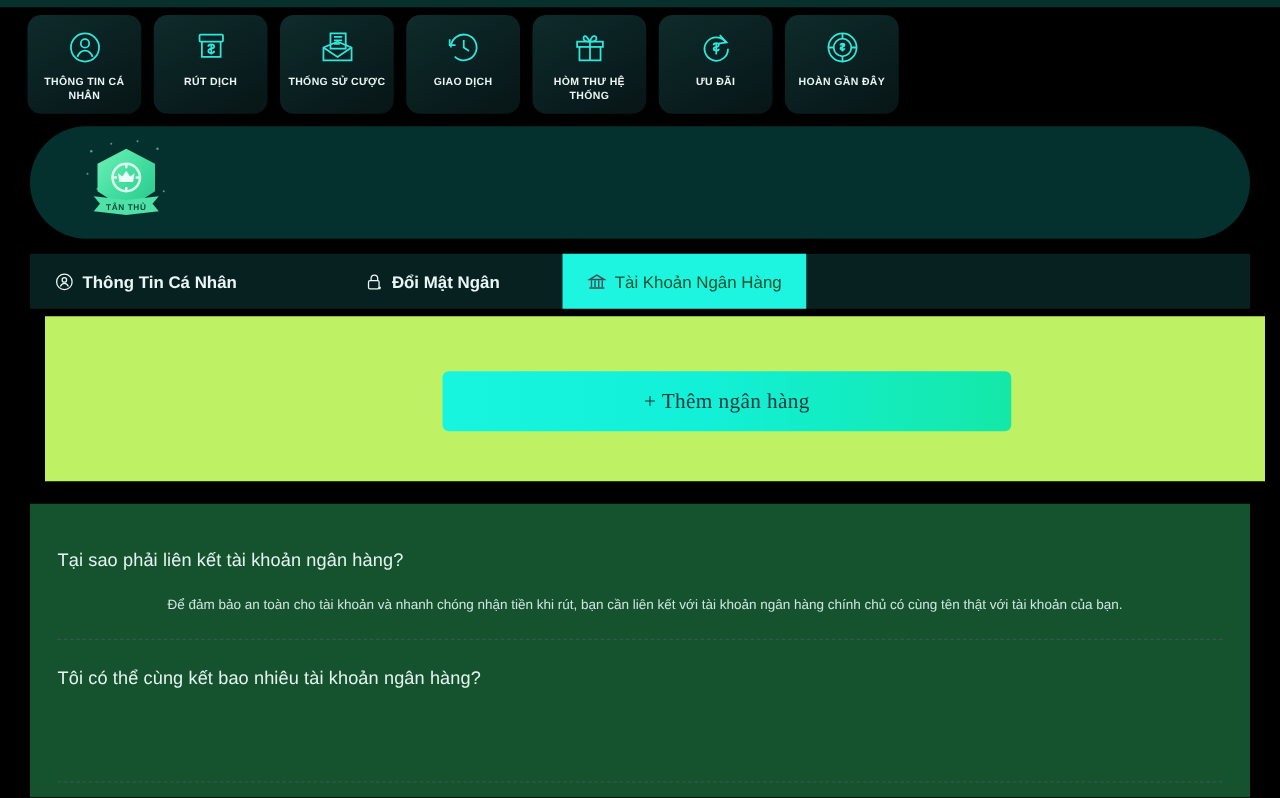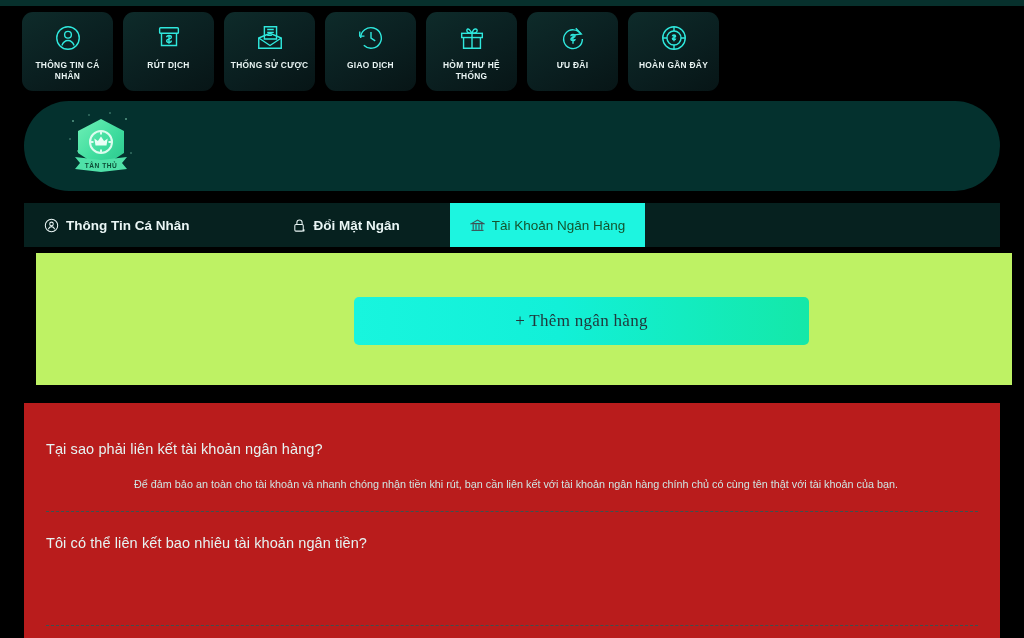--- a/index.html
+++ b/index.html
@@ -104,21 +104,21 @@
     font-size: 17px;
     font-family: "Liberation Serif", serif;
     cursor: pointer;
     letter-spacing: .3px;
   }
 
   
   .faq-panel {
     position: absolute; left: 24px; top: 403px;
     width: 976px; height: 235px;
-    background: #b91c1c;
+    background: #14532d;
     padding: 0 40px;
   }
   .faq-q {
     color: #e6f3f2;
     font-size: 14.5px;
     letter-spacing: .1px;
   }
   .faq-a {
     color: #cfe4e2;
     font-size: 10.8px;
@@ -296,15 +296,15 @@
 </div>
 
 <div class="bank-panel">
   <button class="add-bank-btn">+ Thêm ngân hàng</button>
 </div>
 
 <div class="faq-panel">
   <div class="faq-q q1">Tại sao phải liên kết tài khoản ngân hàng?</div>
   <div class="faq-a a1">Để đảm bảo an toàn cho tài khoản và nhanh chóng nhận tiền khi rút, bạn cần liên kết với tài khoản ngân hàng chính chủ có cùng tên thật với tài khoản của bạn.</div>
   <div class="divider d1"></div>
-  <div class="faq-q q2">Tôi có thể liên kết bao nhiêu tài khoản ngân tiền?</div>
+  <div class="faq-q q2">Tôi có thể cùng kết bao nhiêu tài khoản ngân hàng?</div>
   <div class="divider d2"></div>
 </div>
 
 </body></html>

